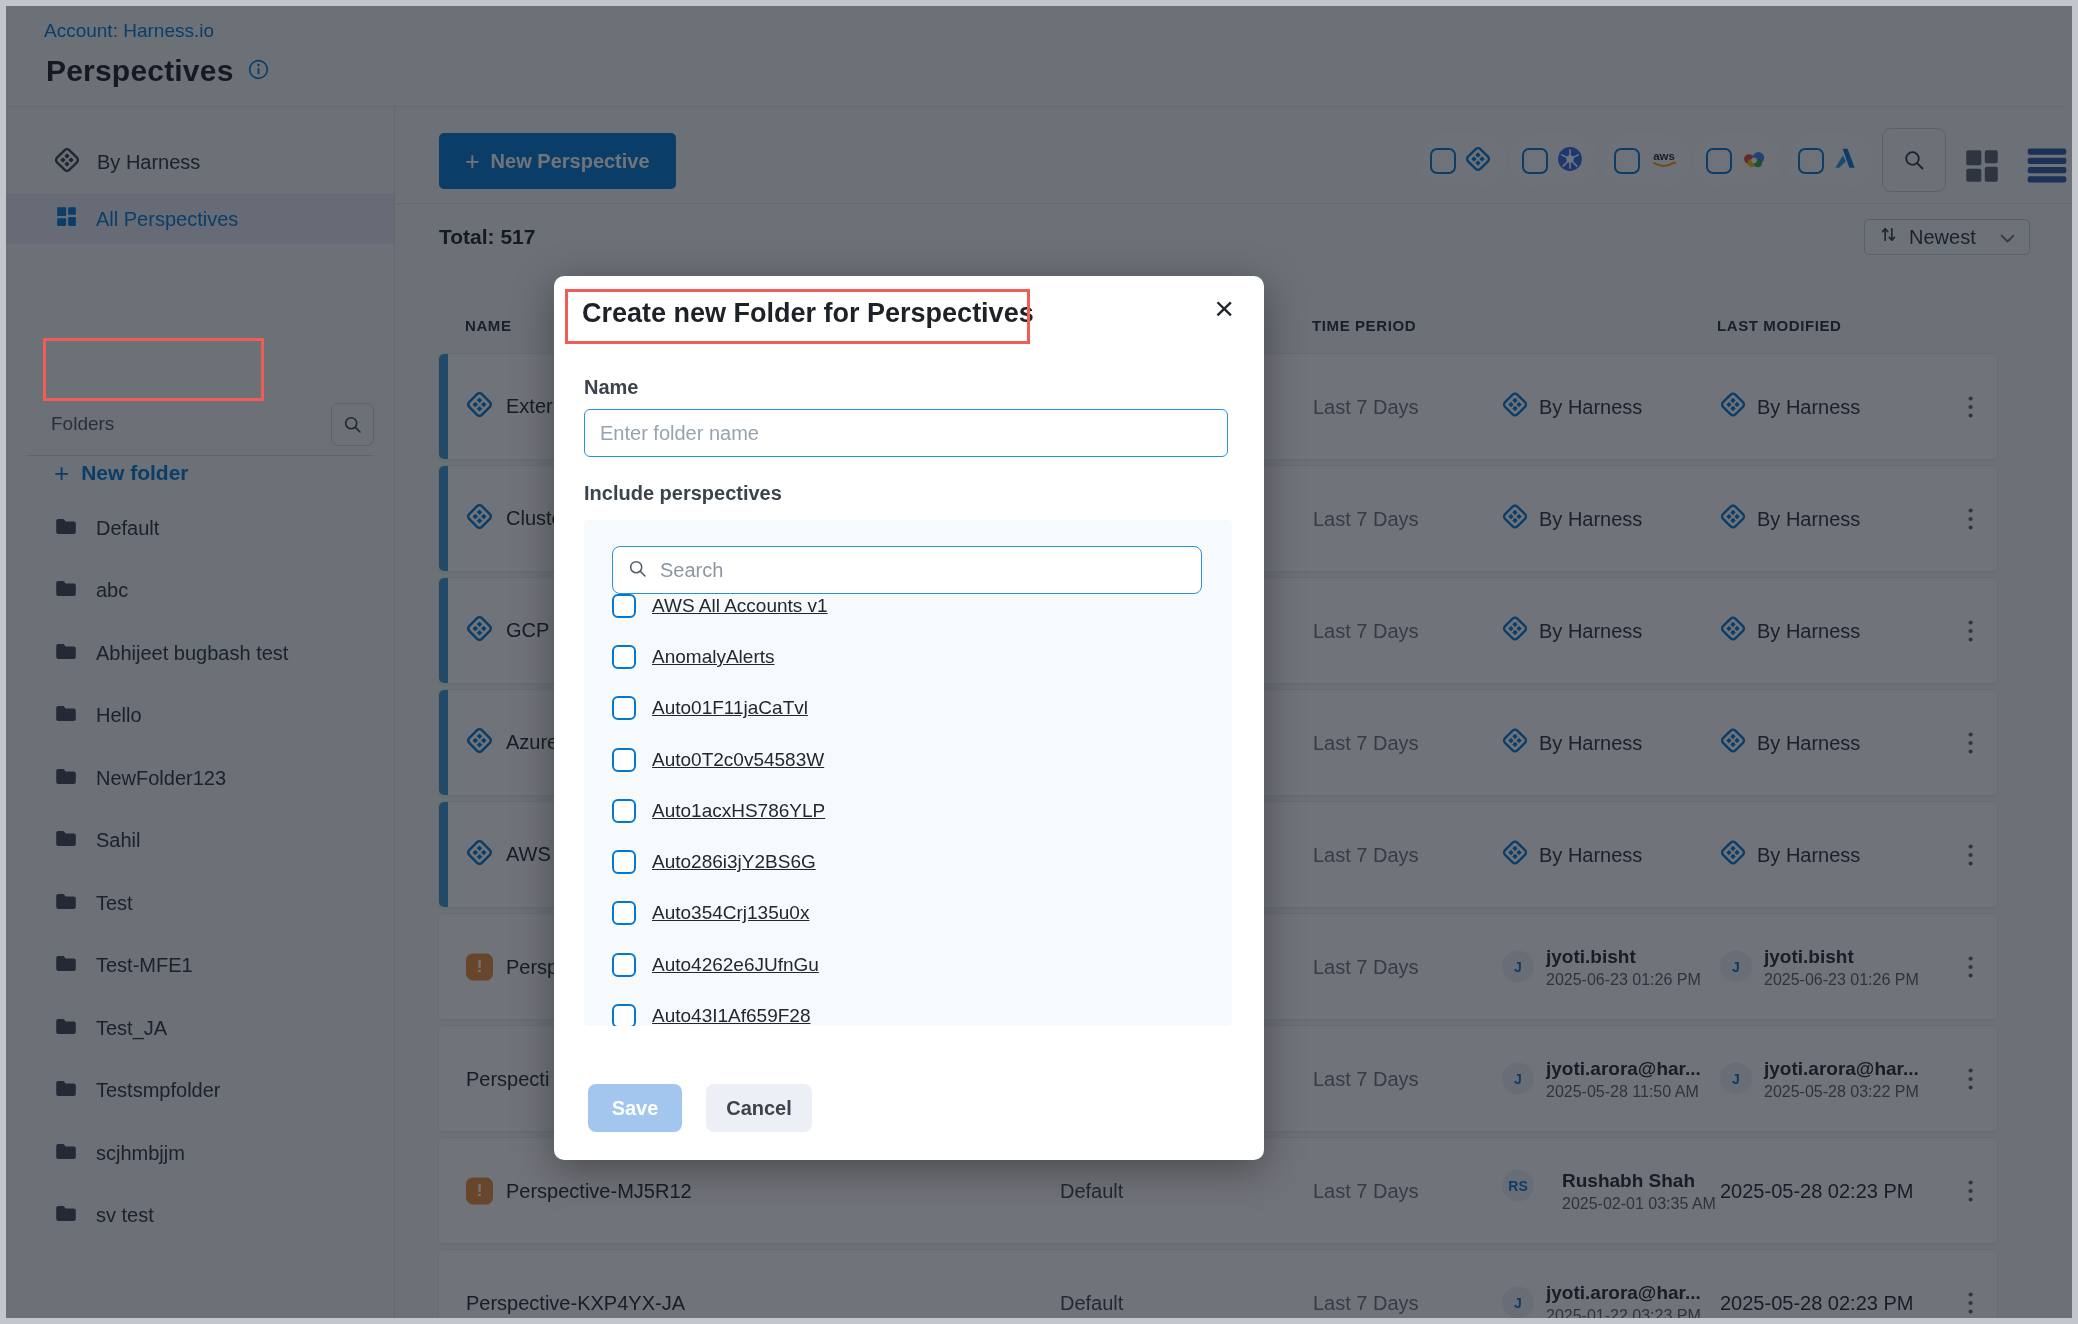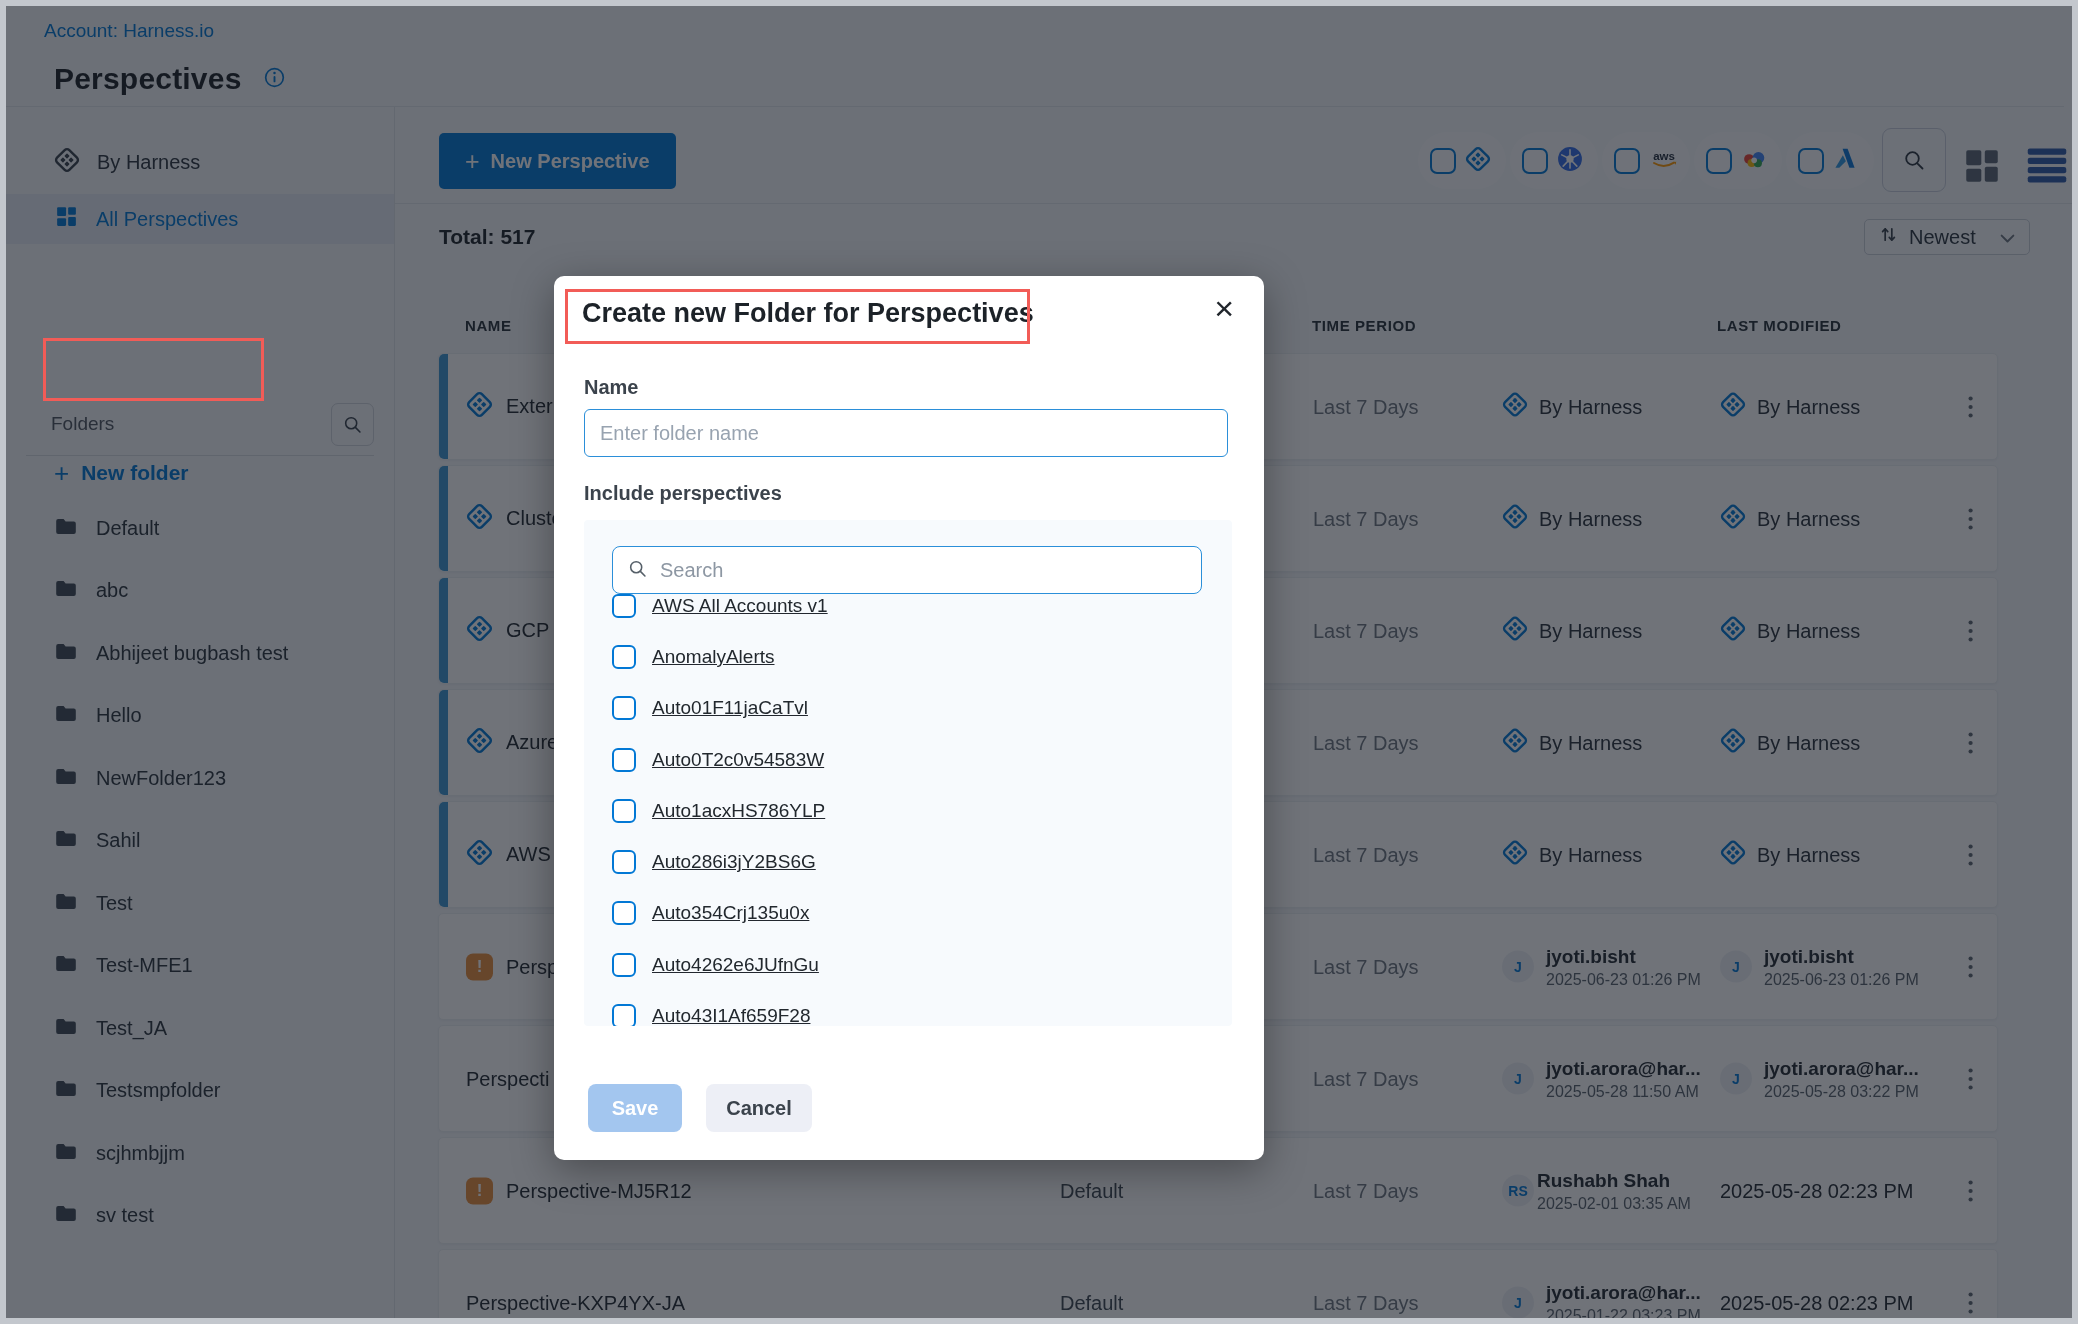--- a/index.html
+++ b/index.html
@@ -5,21 +5,21 @@
   html,body{margin:0;padding:0;background:#888;}
   #app{
     position:relative;width:2078px;height:1324px;box-sizing:border-box;
     border:6px solid #c3c7cd;background:#f4f7fa;overflow:hidden;
     font-family:"Liberation Sans",sans-serif;color:#22272f;
   }
   
   .hdr{position:absolute;left:0;top:0;right:8px;height:100px;border-bottom:1px solid #e2e6ec;}
   .account{position:absolute;left:38px;top:14px;font-size:19px;color:var(--primary);cursor:pointer;}
   .title-row{position:absolute;left:36px;top:44px;display:flex;align-items:center;gap:10px;}
-  .title-row h1{margin:12px;font-size:30px;font-weight:bold;color:#1d2227;letter-spacing:.2px;}
+  .title-row h1{margin:4px;font-size:30px;font-weight:bold;color:#1d2227;letter-spacing:.2px;}
   
   .sidebar{position:absolute;left:0;top:101px;bottom:0;width:388px;border-right:1px solid #dfe3e9;}
   .side-item{position:absolute;left:0;width:100%;height:50px;display:flex;align-items:center;gap:17px;padding-left:48px;box-sizing:border-box;font-size:20px;color:#2d363f;cursor:pointer;}
   .side-item.byh{top:30px;}
   .side-item.allp{top:87px;background:#e6ecf4;color:var(--primary);}
   .folders-head{position:absolute;left:45px;right:20px;top:295px;height:44px;display:flex;align-items:center;justify-content:space-between;}
   .folders-label{font-size:19px;color:#4e5560;}
   .icon-btn{width:43px;height:43px;border:1px solid #cfd4db;border-radius:7px;background:transparent;display:flex;align-items:center;justify-content:center;cursor:pointer;padding:0;}
   .side-divider{position:absolute;left:20px;right:20px;top:348px;height:1px;background:#d7dbe1;}
   .new-folder{position:absolute;left:48px;top:345px;height:42px;display:flex;align-items:center;gap:12px;font-size:21px;font-weight:bold;color:var(--primary);cursor:pointer;}
@@ -627,21 +627,21 @@
           </div>
         </div>
         <div class="rowcard" style="top: 1030px;">
           <div class="rc c-name">
             <span class="alert-badge">!</span>
             <span>Perspective-MJ5R12</span>
           </div>
           <div class="rc c-folder">Default</div>
           <div class="rc c-period">Last 7 Days</div>
           <div class="rc c-created">
-            <div style="display:flex;align-items:center;gap:3px">
+            <div style="display:flex;align-items:flex-start;gap:28px">
               <span class="avatar">RS</span>
               <span>
                 <div class="u-name">Rushabh Shah</div>
                 <div class="u-time">2025-02-01 03:35 AM</div>
               </span>
             </div>
           </div>
           <div class="rc c-modified">
             <div class="t-only">2025-05-28 02:23 PM</div>
           </div>

